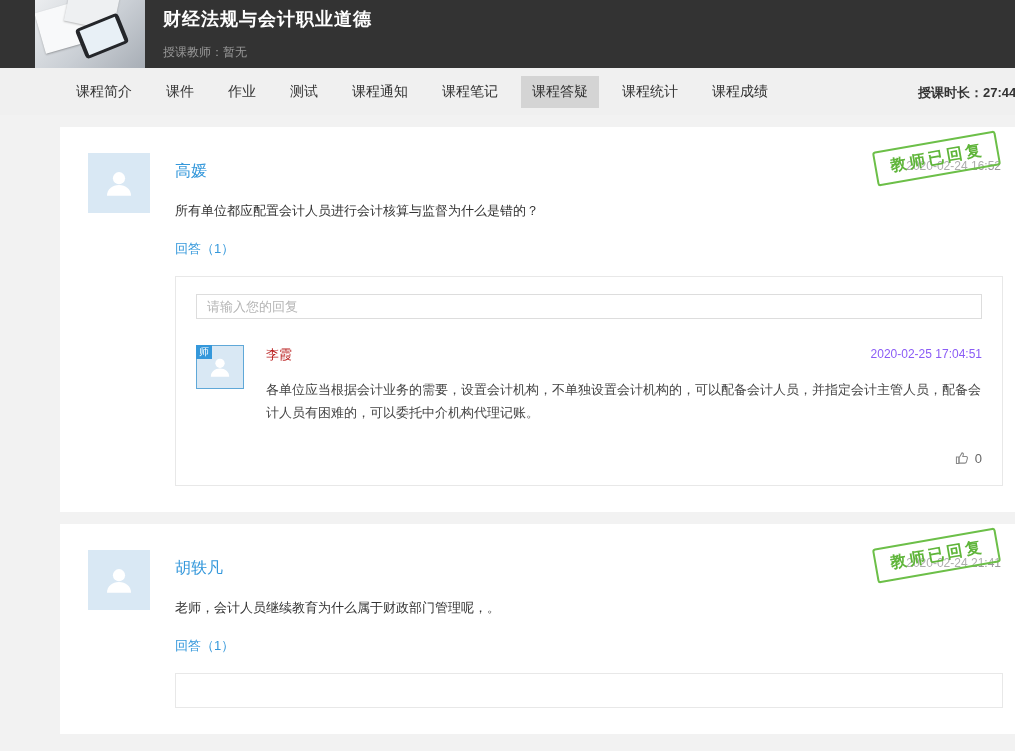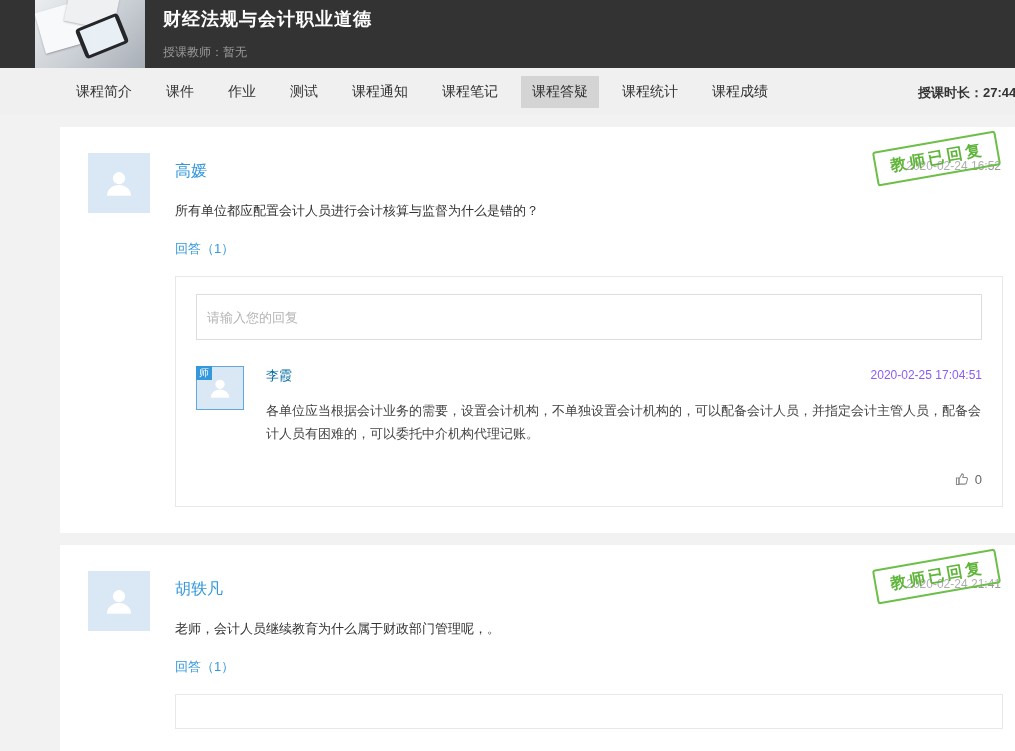--- a/index.html
+++ b/index.html
@@ -52,28 +52,28 @@
   .q-author { display:inline-block; color:#3598db; font-size:16px; margin-top:8px; cursor:pointer; }
   .q-text { margin-top:20px; font-size:13px; color:#333; }
   .answers-link { display:inline-block; margin-top:20px; color:#3598db; font-size:13px; cursor:pointer; }
   .q-time { position:absolute; right:14px; top:32px; font-size:12px; color:#999; }
   .stamp { position:absolute; right:16px; top:14px; transform:rotate(-10deg); border:2px solid #6cbf48; border-radius:3px;
            color:#5fb53a; font-size:16px; font-weight:bold; letter-spacing:3px; padding:5px 12px 5px 14px;
            background:rgba(255,255,255,.2); }
 
   
   .reply-box { border:1px solid #e8e8e8; margin-top:18px; padding:17px 20px 16px; }
-  .reply-input { width:100%; height:46px; border:1px solid #ddd; padding:0 10px; font-size:13px; color:#333; outline:none; }
+  .reply-input { width:100%; height:25px; border:1px solid #ddd; padding:0 10px; font-size:13px; color:#333; outline:none; }
   .reply-input::placeholder { color:#b5b5b5; }
   .reply-item { position:relative; margin-top:26px; padding-left:70px; min-height:44px; }
   .reply-avatar { position:absolute; left:0; top:0; width:48px; height:44px; background:#d9e8f4; border:1px solid #5fa8d8;
                   display:flex; align-items:center; justify-content:center; }
   .teacher-badge { position:absolute; left:-1px; top:-1px; background:#3598db; color:#fff; font-size:10px;
                    line-height:1; padding:2px 3px; }
-  .reply-author { color:#0369a1; font-size:13px; cursor:pointer;margin-top:12px; }
+  .reply-author { color:#b91c1c; font-size:13px; cursor:pointer;margin-top:12px; }
   .reply-time { position:absolute; right:0; top:2px; color:#8b5cf6; font-size:12px; }
   .reply-text { margin-top:14px; font-size:13px; color:#444; line-height:1.8; }
   .like-row { text-align:right; margin-top:26px; }
   .like-btn { color:#666; font-size:13px; cursor:pointer; display:inline-flex; align-items:center; gap:5px; }
 </style>
 </head>
 <body>
 
 <header class="app-header">
   <div class="thumb">

